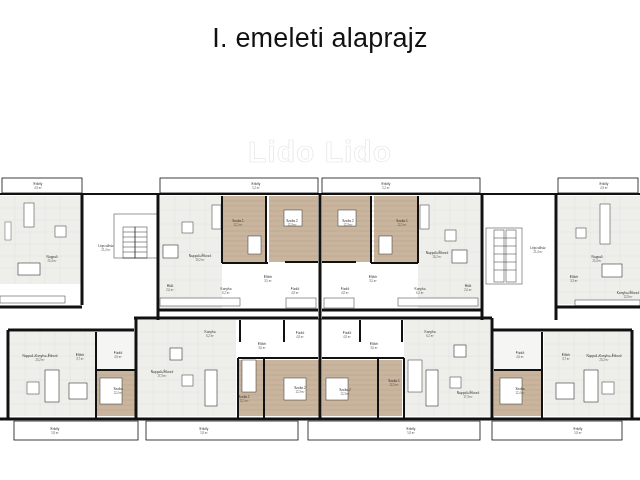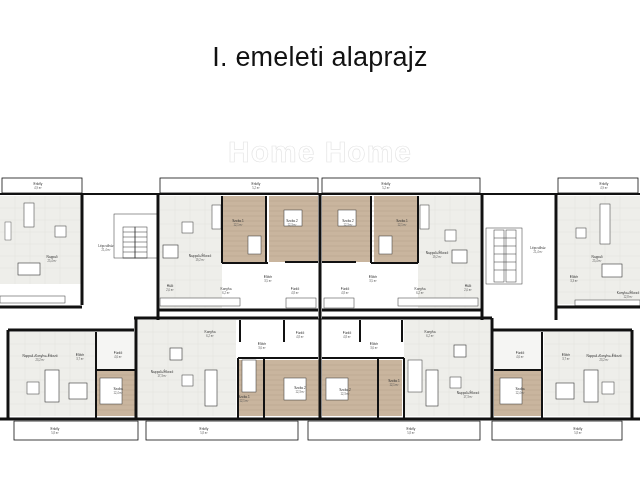--- a/index.html
+++ b/index.html
@@ -1,27 +1,27 @@
 <!DOCTYPE html>
 <html><head>
 <meta charset="utf-8">
 <style>
   html,body{margin:0;padding:0;background:#fff;}
   body{width:640px;height:480px;position:relative;overflow:hidden;font-family:"Liberation Sans",sans-serif;}
-  .title{position:absolute;left:0;top:42px;width:640px;text-align:center;font-size:27px;color:#111;letter-spacing:0.2px;}
+  .title{position:absolute;left:0;top:23px;width:640px;text-align:center;font-size:27px;color:#111;letter-spacing:0.2px;}
   .watermark{position:absolute;left:0;top:135px;width:640px;text-align:center;font-size:30px;font-weight:bold;color:transparent;-webkit-text-stroke:0.7px #e6e6e6;letter-spacing:1px;}
   .plan{position:absolute;left:0;top:0;width:640px;height:480px;}
   .lbl{font-family:"Liberation Sans",sans-serif;font-size:3.2px;fill:#333;text-anchor:middle;}
   .lbl2{font-family:"Liberation Sans",sans-serif;font-size:2.6px;fill:#555;text-anchor:middle;}
 </style>
 </head>
 <body>
 
 <div class="title">I. emeleti alaprajz</div>
-<div class="watermark">Home Home</div>
+<div class="watermark">Lido Lido</div>
 
 <svg class="plan" viewBox="0 0 640 480" xmlns="http://www.w3.org/2000/svg">
 
   <g fill="#fff" stroke="#111" stroke-width="0.8">
     <rect x="2" y="178" width="80" height="15"></rect>
     <rect x="160" y="178" width="158" height="15"></rect>
     <rect x="322" y="178" width="158" height="15"></rect>
     <rect x="558" y="178" width="80" height="15"></rect>
   </g>
   <g>

